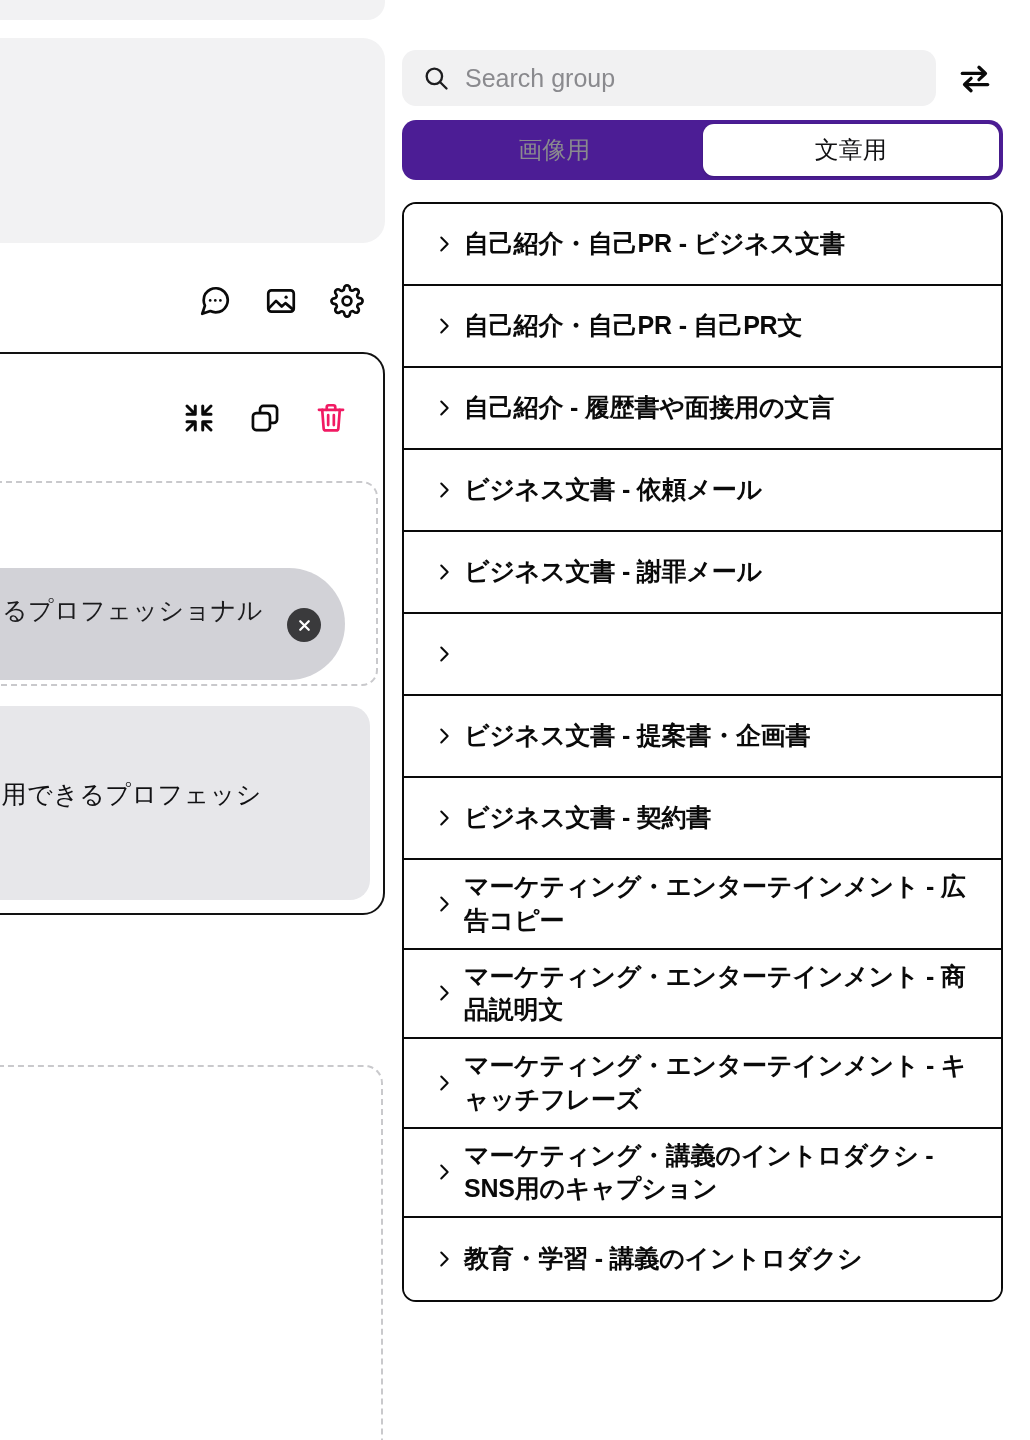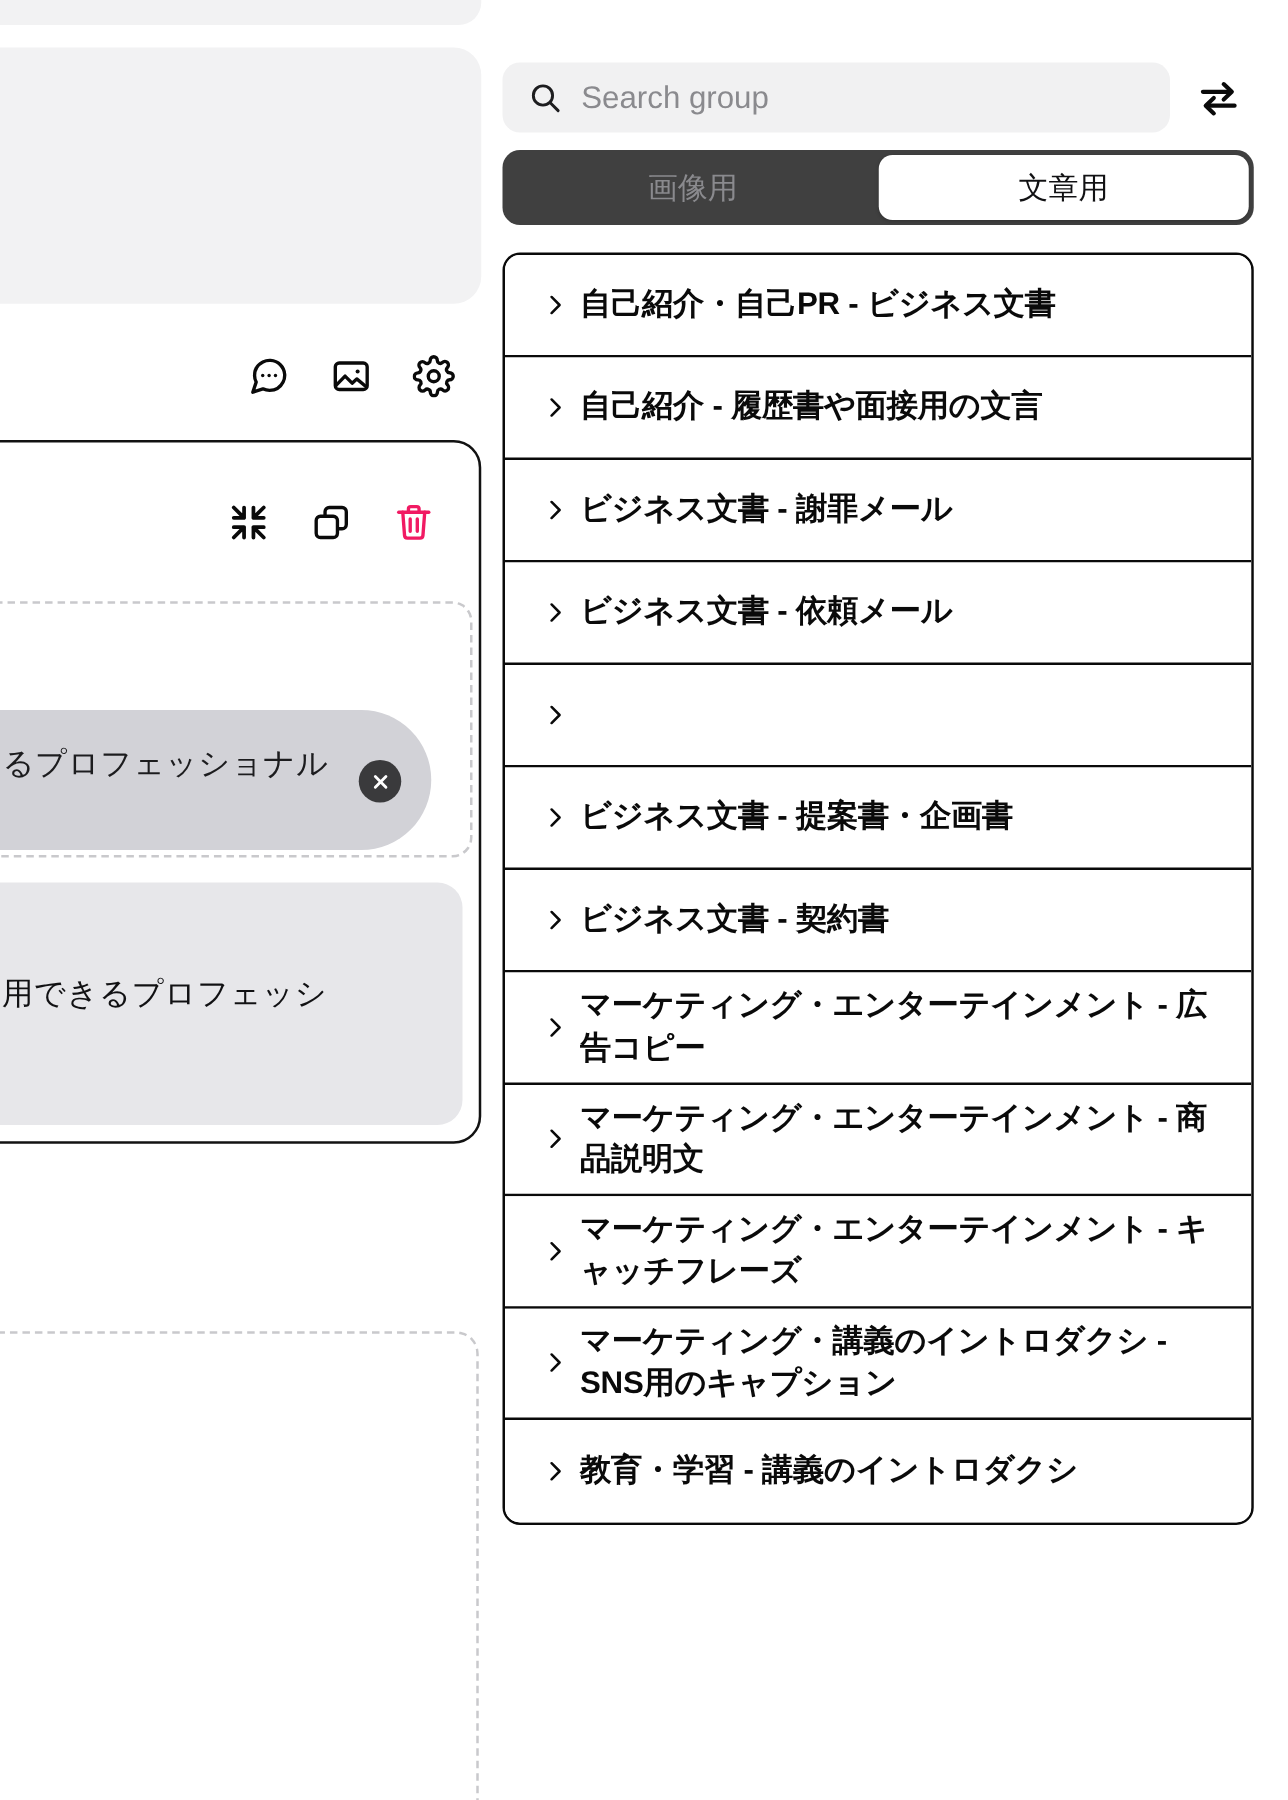--- a/index.html
+++ b/index.html
@@ -108,21 +108,21 @@
 
   .swap-icon {
     position: absolute; left: 552px; top: 56px;
     width: 46px; height: 46px;
     display: flex; align-items: center; justify-content: center;
   }
 
   .segmented {
     position: absolute; left: 2px; top: 120px;
     width: 601px; height: 60px;
-    background: #404040; border-radius: 14px;
+    background: #4c1d95; border-radius: 14px;
     display: flex; align-items: center; padding: 4px;
   }
   .seg-opt {
     flex: 1; height: 52px; border-radius: 11px;
     display: flex; align-items: center; justify-content: center;
     font-size: 24px; color: #8a8a8e;
     background: transparent; border: none;
     font-family: "Liberation Sans", sans-serif;
     cursor: pointer;
   }
@@ -267,44 +267,52 @@
             </svg>
           </span>
           <span class="group-label">自己紹介・自己PR - ビジネス文書</span>
         </div>
         <div class="group-item">
           <span class="group-chevron">
             <svg width="22" height="22" viewBox="0 0 24 24" fill="none" stroke="#0a0a0a" stroke-width="2.2" stroke-linecap="round" stroke-linejoin="round">
               <path d="M9 5l7 7-7 7"></path>
             </svg>
           </span>
+          <span class="group-label">自己紹介・自己PR - 自己PR文</span>
+        </div>
+        <div class="group-item">
+          <span class="group-chevron">
+            <svg width="22" height="22" viewBox="0 0 24 24" fill="none" stroke="#0a0a0a" stroke-width="2.2" stroke-linecap="round" stroke-linejoin="round">
+              <path d="M9 5l7 7-7 7"></path>
+            </svg>
+          </span>
           <span class="group-label">自己紹介 - 履歴書や面接用の文言</span>
         </div>
         <div class="group-item">
           <span class="group-chevron">
             <svg width="22" height="22" viewBox="0 0 24 24" fill="none" stroke="#0a0a0a" stroke-width="2.2" stroke-linecap="round" stroke-linejoin="round">
               <path d="M9 5l7 7-7 7"></path>
             </svg>
           </span>
+          <span class="group-label">ビジネス文書 - 依頼メール</span>
+        </div>
+        <div class="group-item">
+          <span class="group-chevron">
+            <svg width="22" height="22" viewBox="0 0 24 24" fill="none" stroke="#0a0a0a" stroke-width="2.2" stroke-linecap="round" stroke-linejoin="round">
+              <path d="M9 5l7 7-7 7"></path>
+            </svg>
+          </span>
           <span class="group-label">ビジネス文書 - 謝罪メール</span>
         </div>
         <div class="group-item">
           <span class="group-chevron">
             <svg width="22" height="22" viewBox="0 0 24 24" fill="none" stroke="#0a0a0a" stroke-width="2.2" stroke-linecap="round" stroke-linejoin="round">
               <path d="M9 5l7 7-7 7"></path>
             </svg>
           </span>
-          <span class="group-label">ビジネス文書 - 依頼メール</span>
-        </div>
-        <div class="group-item">
-          <span class="group-chevron">
-            <svg width="22" height="22" viewBox="0 0 24 24" fill="none" stroke="#0a0a0a" stroke-width="2.2" stroke-linecap="round" stroke-linejoin="round">
-              <path d="M9 5l7 7-7 7"></path>
-            </svg>
-          </span>
         </div>
         <div class="group-item">
           <span class="group-chevron">
             <svg width="22" height="22" viewBox="0 0 24 24" fill="none" stroke="#0a0a0a" stroke-width="2.2" stroke-linecap="round" stroke-linejoin="round">
               <path d="M9 5l7 7-7 7"></path>
             </svg>
           </span>
           <span class="group-label">ビジネス文書 - 提案書・企画書</span>
         </div>
         <div class="group-item">

